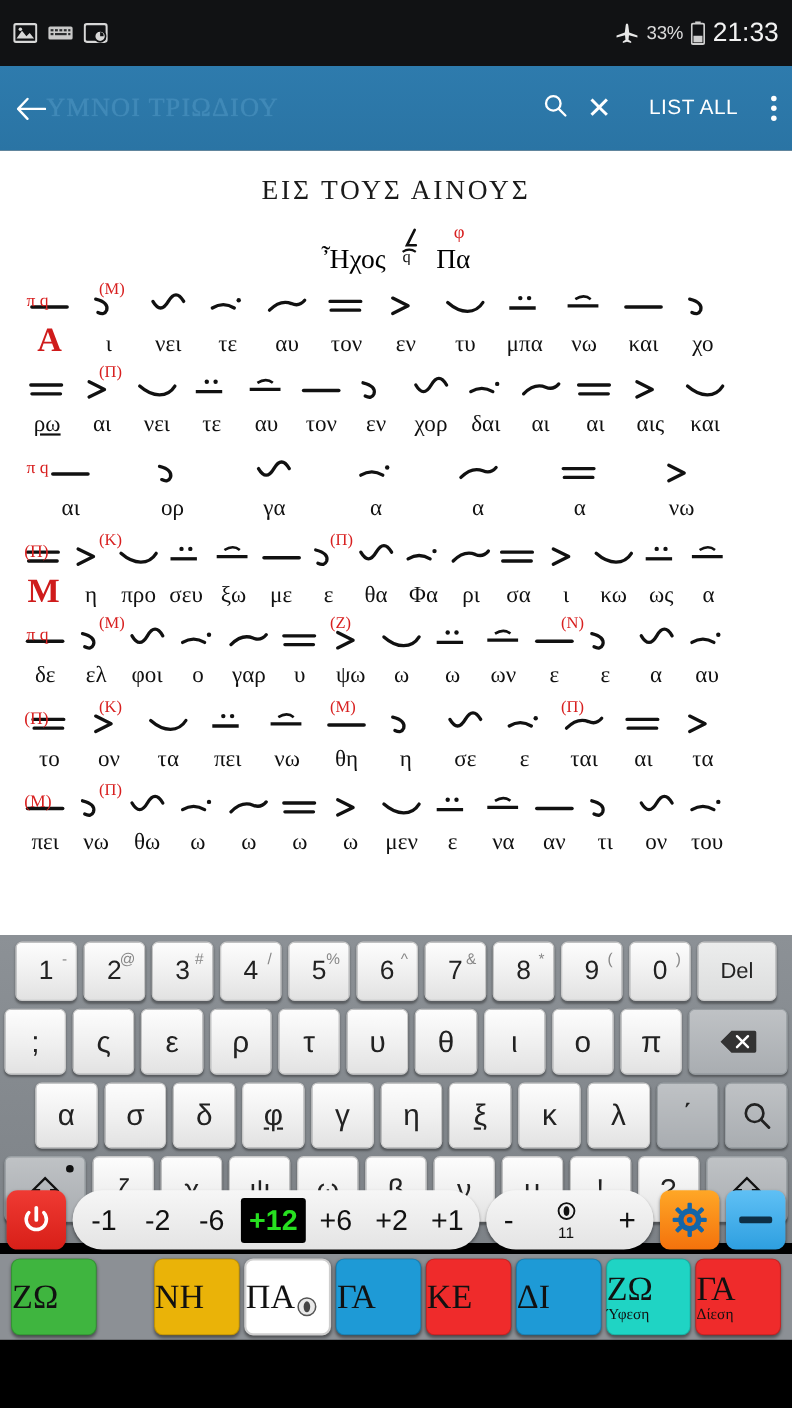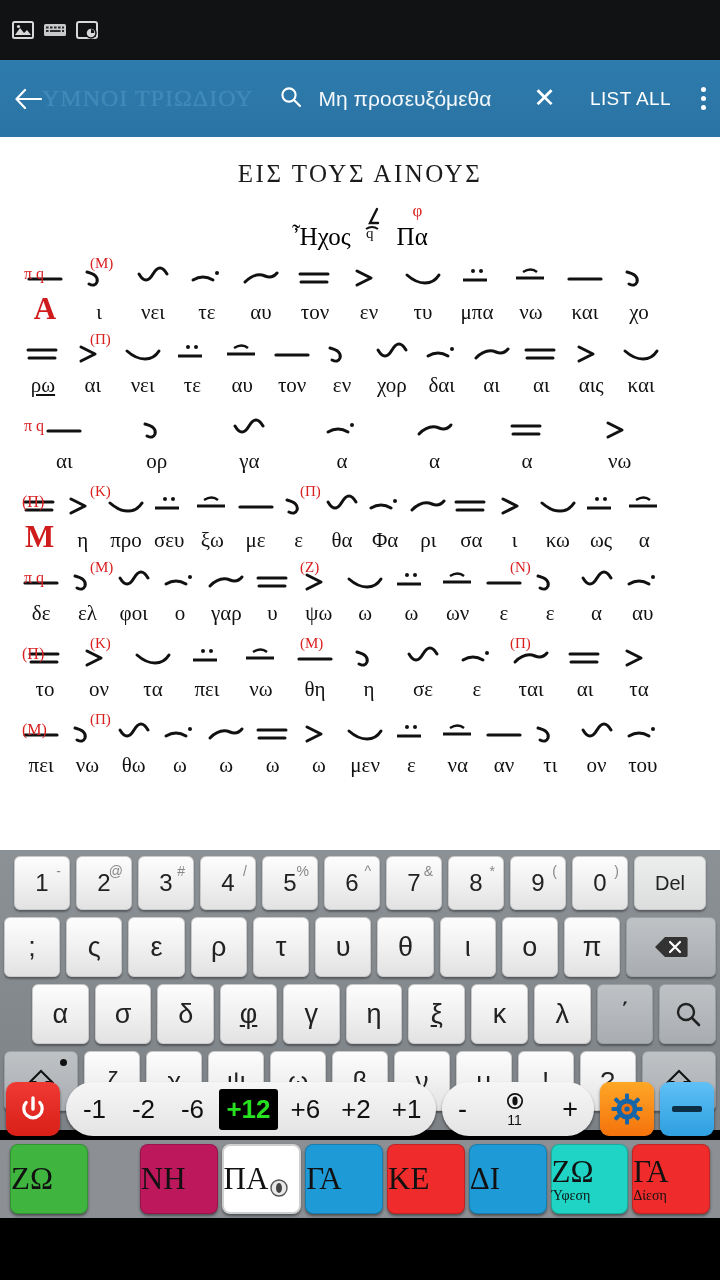--- a/index.html
+++ b/index.html
@@ -214,37 +214,52 @@
           </svg>
       </span>
       <span class="sicon">
         <svg width="22" height="18" viewBox="0 0 22 18">
             <rect x="1" y="1" width="20" height="16" rx="2" fill="none" stroke="#d8d8d8" stroke-width="2"></rect>
             <circle cx="15" cy="12" r="5" fill="#d8d8d8" stroke="#111214" stroke-width="1.5"></circle>
             <path d="M15 8 L15 12 L18.2 12 A3.6 3.6 0 0 0 15 8Z" fill="#111214"></path>
           </svg>
       </span>
     </div>
+    <div class="status-right">
+      <span class="sicon">
+        <svg width="22" height="22" viewBox="0 0 22 22">
+            <path d="M20.5 13.3 L13 10.6 L12.2 4.2 C12.1 3.2 11.6 2.4 11 2.4 c-0.6 0-1.1 0.8-1.2 1.8 L9 10.6 L1.5 13.3 v1.8 l7.7-2 0.4 4 -2.4 1.6 v1.3 l3.8-1 3.8 1 v-1.3 l-2.4-1.6 0.4-4 7.7 2 Z" fill="#e8e8e8"></path>
+          </svg>
+      </span>
+      <span class="batt-pct">33%</span>
+      <span class="sicon">
+        <svg width="13" height="22" viewBox="0 0 13 22">
+            <rect x="4" y="0.5" width="5" height="2" fill="#cfcfcf"></rect>
+            <rect x="0.8" y="2.5" width="11.4" height="18.5" rx="1.2" fill="none" stroke="#cfcfcf" stroke-width="1.6"></rect>
+            <rect x="2.4" y="13.5" width="8.2" height="6" fill="#cfcfcf"></rect>
+          </svg>
+      </span>
+      <span class="clock">21:33</span>
+    </div>
   </div>
 
   <div class="appbar">
     <div class="back-arrow">
       <svg width="28" height="22" viewBox="0 0 28 22">
           <path d="M11 2 L2.5 11 L11 20 M2.5 11 H27" fill="none" stroke="#ffffff" stroke-width="2.2" stroke-linecap="round" stroke-linejoin="round"></path>
         </svg>
     </div>
     <div class="app-title">ΥΜΝΟΙ ΤΡΙΩΔΙΟΥ</div>
     <div class="search-zone">
       <span class="search-icon">
         <svg width="24" height="24" viewBox="0 0 24 24">
             <circle cx="10" cy="10" r="6.6" fill="none" stroke="#fff" stroke-width="2.1"></circle>
             <line x1="15" y1="15" x2="21" y2="21" stroke="#fff" stroke-width="2.1" stroke-linecap="round"></line>
           </svg>
       </span>
-      <span class="search-text">Μη προσευξόμεθα</span>
       <span class="clear-x">✕</span>
       <span class="list-all">LIST ALL</span>
       <span class="kebab">
           <i></i>
           <i></i>
           <i></i>
         </span>
     </div>
   </div>
 
@@ -1093,21 +1108,21 @@
     </div>
     <div class="min-btn">
         <i></i>
       </div>
   </div>
 
   <div class="notebar" id="notebar">
       <div class="notebtn" style="background: rgb(63, 181, 63);">
         <span>ΖΩ</span>
       </div>
-      <div class="notebtn" style="background: #be185d; margin-left: 48px;">
+      <div class="notebtn" style="background: #eab308; margin-left: 48px;">
         <span>ΝΗ</span>
       </div>
       <div class="notebtn selected" style="background: rgb(255, 255, 255);">
         <span>ΠΑ</span>
         <span class="spk"><svg width="20" height="20" viewBox="0 0 20 20">
             <circle cx="10" cy="10" r="8" fill="#e9e9e9" stroke="#555" stroke-width="1.4"></circle>
             <ellipse cx="10" cy="10" rx="3" ry="5" fill="#444"></ellipse>
           </svg></span>
       </div>
       <div class="notebtn" style="background: rgb(30, 154, 214);">

